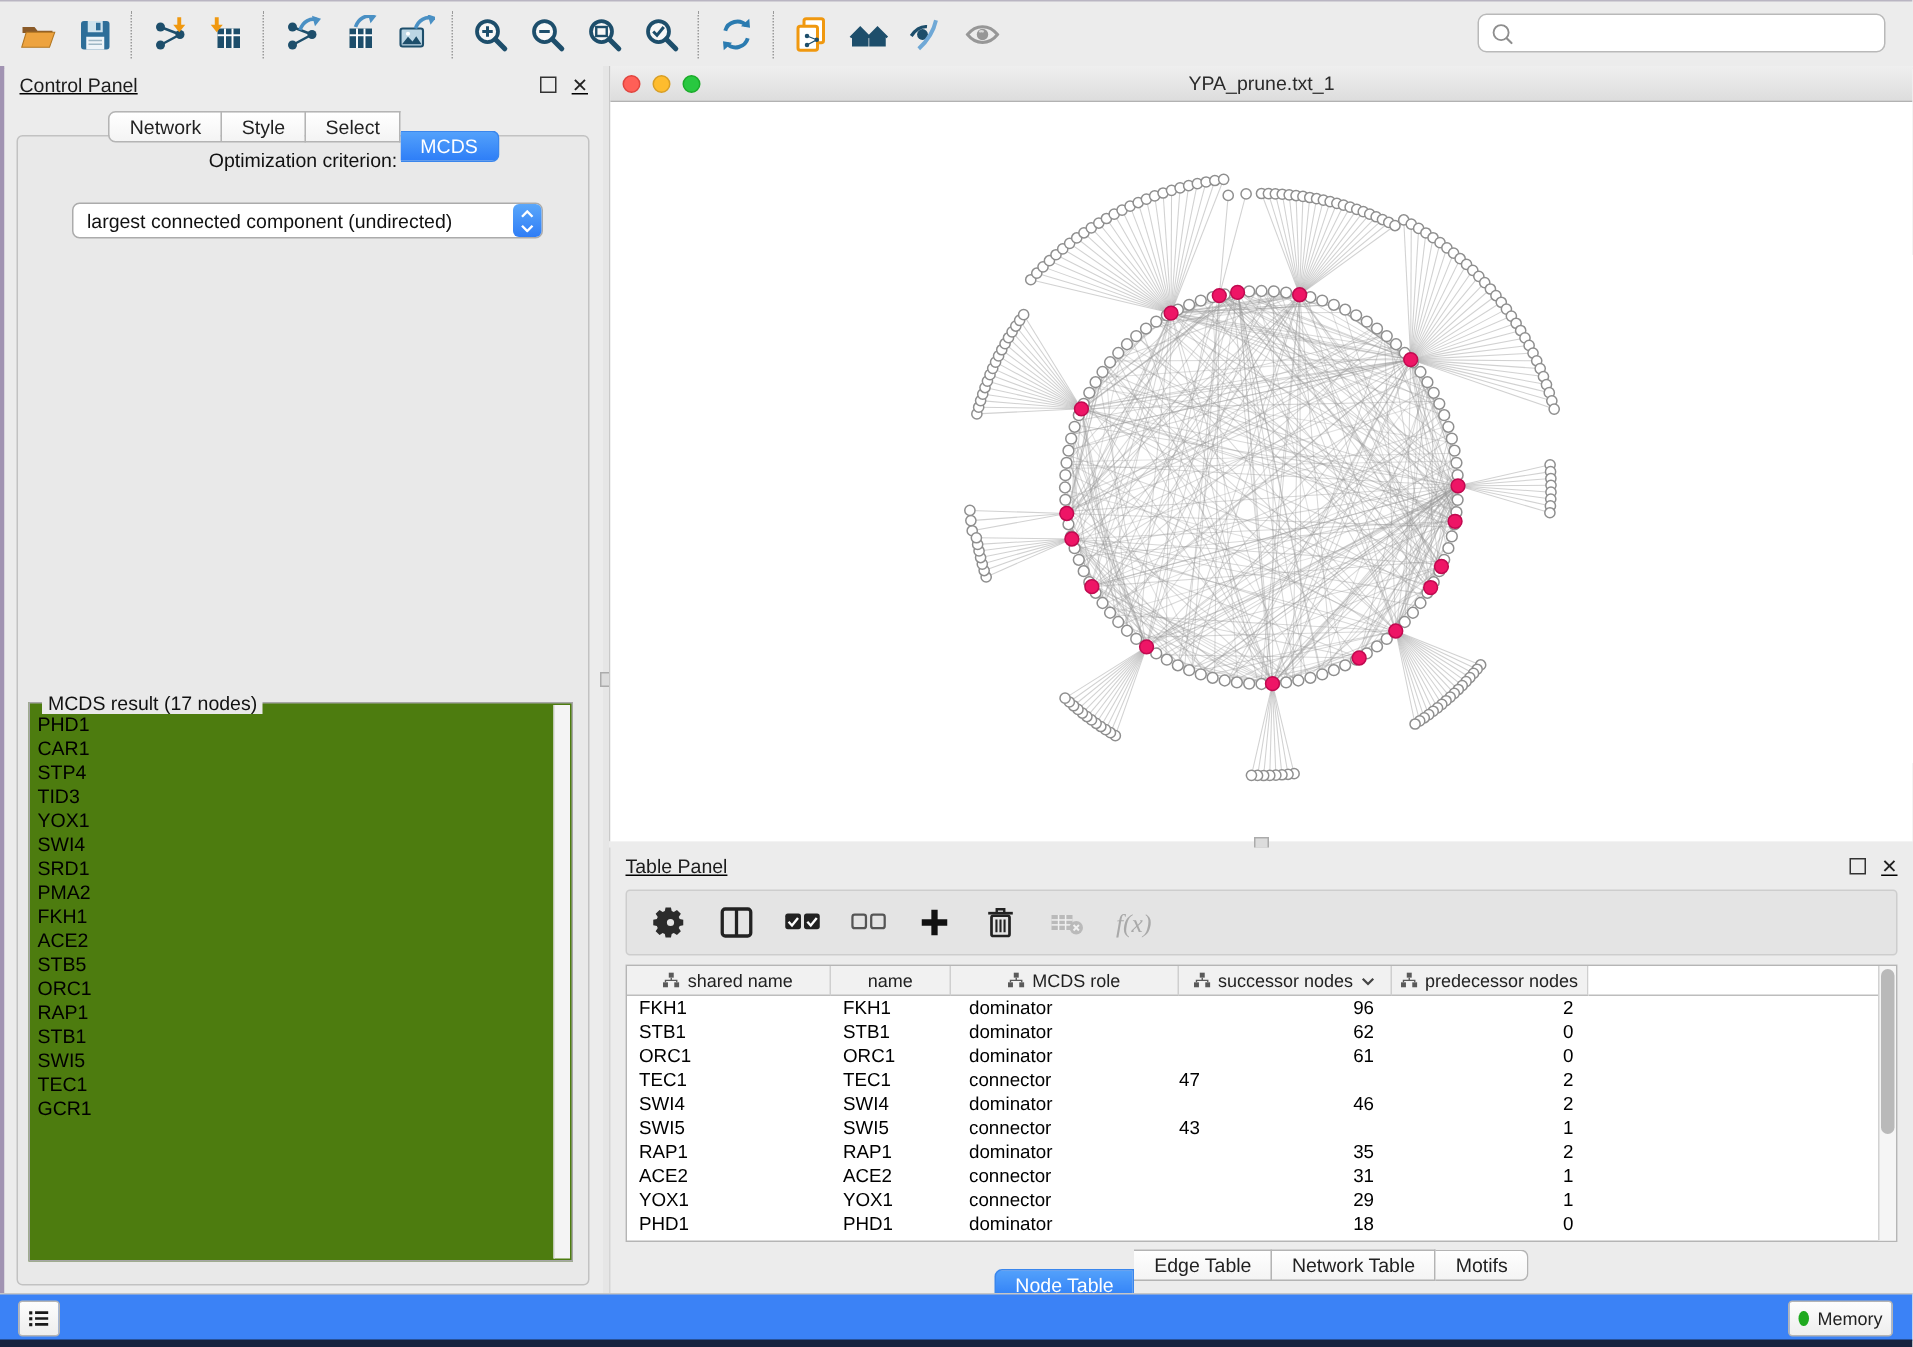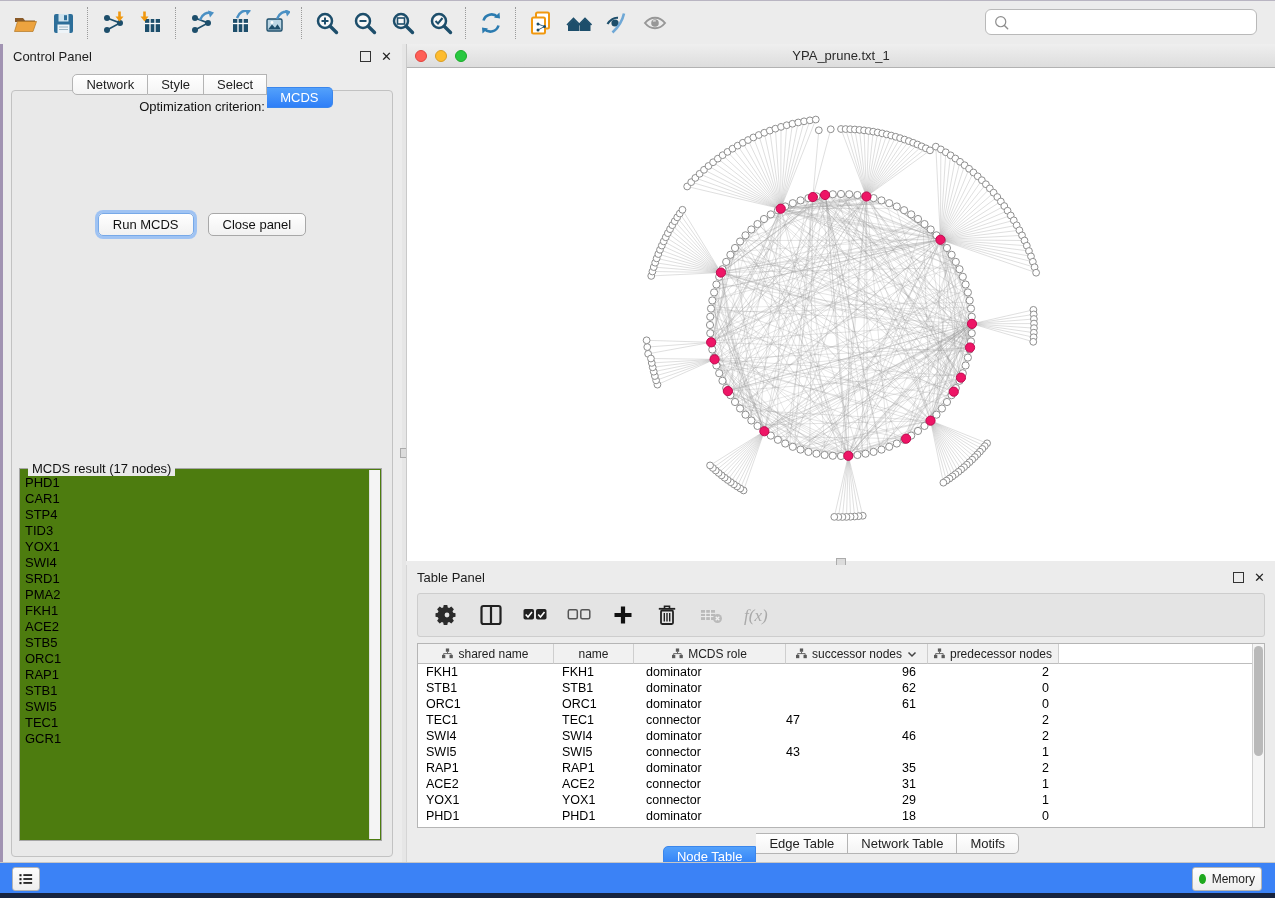--- a/index.html
+++ b/index.html
@@ -1,19 +1,19 @@
 <!DOCTYPE html>
 <html><head>
 <meta charset="utf-8">
 <style>
   html,body{margin:0;padding:0;}
   body{width:1275px;height:898px;position:relative;overflow:hidden;
        font-family:"Liberation Sans","DejaVu Sans",sans-serif;background:#ececec;
        -webkit-font-smoothing:antialiased;}
-  .abs{position:absolute;}
+  .abs{position:absolute;text-decoration:underline;}
 
   
   #toolbar{left:0;top:0;width:1275px;height:44px;background:#ececec;
            border-top:1px solid #b9b5c2;border-bottom:1px solid #cfcfcf;
            display:flex;align-items:center;}
   .tb-btn{width:38px;height:36px;display:flex;align-items:center;justify-content:center;
           background:transparent;border:none;padding:0;cursor:default;}
   .tb-sep{width:1px;height:32px;margin:0 5px;border-left:1px dotted #9a9a9a;}
   #search-box{position:absolute;right:18px;top:8px;width:272px;height:26px;background:#fff;
               border:1px solid #b9b9b9;border-radius:6px;display:flex;align-items:center;padding:0 7px;box-sizing:border-box;}
@@ -279,23 +279,30 @@
   <div id="cp-tabs">
       <span class="seg">
         <button class="seg-btn">Network</button>
         <button class="seg-btn">Style</button>
         <button class="seg-btn">Select</button>
         <button class="seg-btn active">MCDS</button>
       </span>
     </div>
   <div id="cp-content">
     <div id="opt-label">Optimization criterion:</div>
-    <div style="position:absolute;left:0;right:0;top:122px;display:flex;justify-content:center;gap:14px;">
-      <button class="btn focus">Run MCDS</button>
-      <button class="btn">Close panel</button>
+    <div id="opt-select">
+      <span class="sel-text">largest connected component (undirected)</span>
+      <span class="stepper">
+        <svg width="9" height="7" viewBox="0 0 9 7">
+            <path d="M1 4.5L4.5 1 8 4.5" fill="none" stroke="#fff" stroke-width="1.6"></path>
+          </svg>
+        <svg width="9" height="7" viewBox="0 0 9 7">
+            <path d="M1 2.5L4.5 6 8 2.5" fill="none" stroke="#fff" stroke-width="1.6"></path>
+          </svg>
+      </span>
     </div>
     <div id="mcds-box">
       <span id="mcds-legend">MCDS result (17 nodes)</span>
       <div id="mcds-list">
           <div class="item">PHD1</div>
           <div class="item">CAR1</div>
           <div class="item">STP4</div>
           <div class="item">TID3</div>
           <div class="item">YOX1</div>
           <div class="item">SWI4</div>

